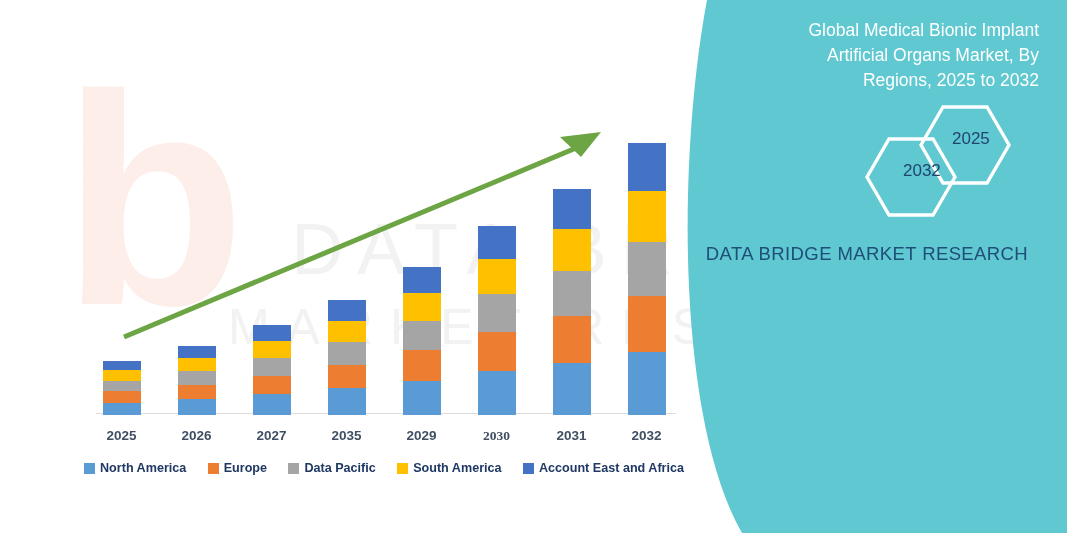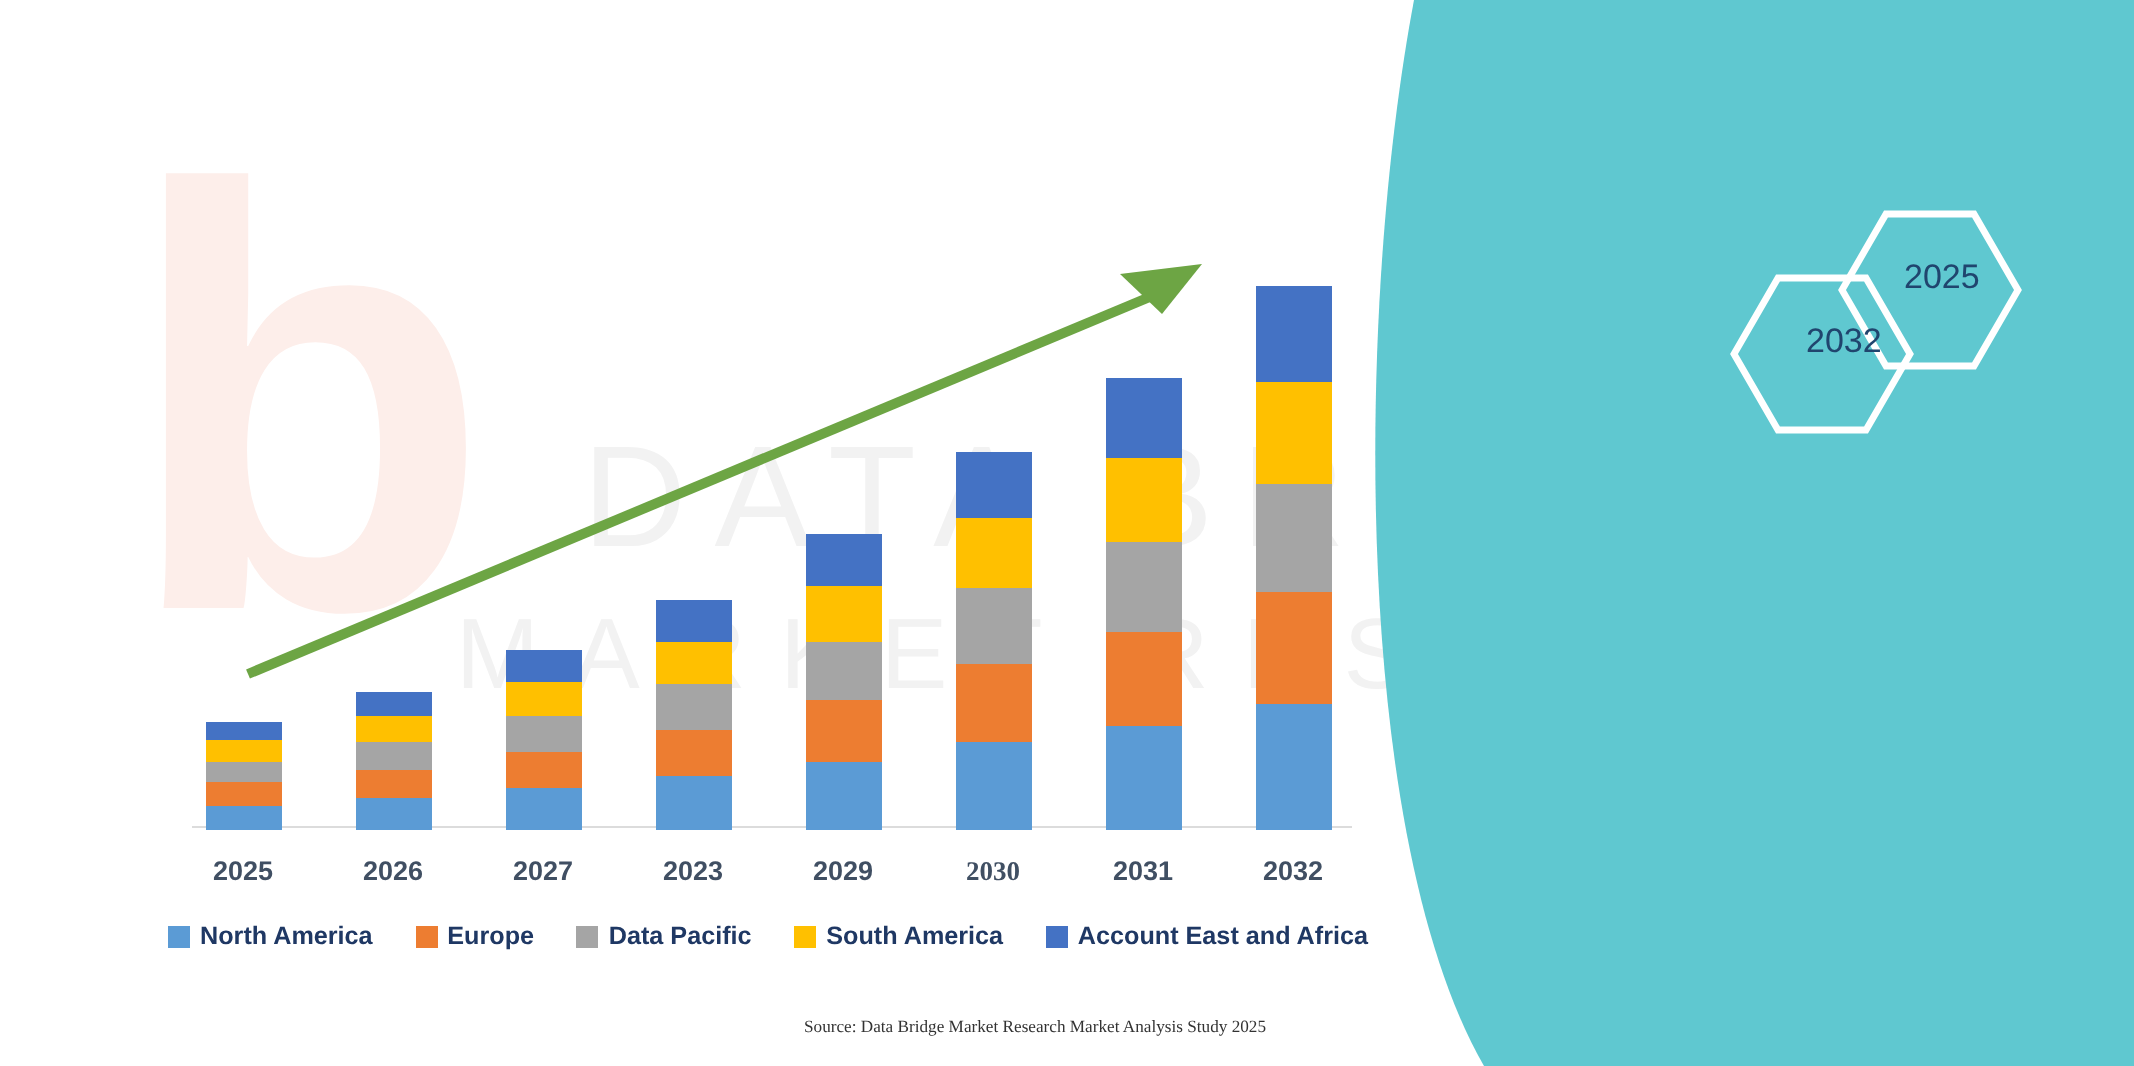--- a/index.html
+++ b/index.html
@@ -151,21 +151,21 @@
     <g id="arrow-g">
         <line x1="40" y1="227" x2="504" y2="33" stroke="#6DA544" stroke-width="5"></line>
         <polygon points="517,22 476,27 497,47" fill="#6DA544"></polygon>
       </g>
   </svg>
 
   <div id="xlabels">
       <div class="xlab" style="left: 91.5px;">2025</div>
       <div class="xlab" style="left: 166.5px;">2026</div>
       <div class="xlab" style="left: 241.5px;">2027</div>
-      <div class="xlab" style="left: 316.5px;">2023</div>
+      <div class="xlab" style="left: 316.5px;">2035</div>
       <div class="xlab" style="left: 391.5px;">2029</div>
       <div class="xlab" style="left: 466.5px; font-family: Liberation Serif, serif;">2030</div>
       <div class="xlab" style="left: 541.5px;">2031</div>
       <div class="xlab" style="left: 616.5px;">2032</div>
     </div>
 
   <div class="legend" id="legend">
       <div class="leg-item">
         <span class="leg-sw" style="background: rgb(91, 155, 213);"></span>
         <span class="leg-lb">North America</span>
@@ -181,33 +181,34 @@
       <div class="leg-item">
         <span class="leg-sw" style="background: rgb(255, 192, 0);"></span>
         <span class="leg-lb">South America</span>
       </div>
       <div class="leg-item">
         <span class="leg-sw" style="background: rgb(68, 114, 196);"></span>
         <span class="leg-lb">Account East and Africa</span>
       </div>
     </div>
 
-  <div class="foot-r">Source: Data Bridge Market Research  Market Analysis Study 2025</div>
 
   <div class="teal-panel">
     <svg width="400" height="533" viewBox="0 0 400 533" style="position:absolute;left:0;top:0;">
       <path id="panel-path" d="M 40 0 L 400 0 L 400 533 L 75 533 C 10 420 10 160 40 0 Z" fill="#5FC8D0"></path>
     </svg>
 
+    <div class="panel-title">Global Medical Bionic Implant Artificial Organs Market, By Regions, 2025 to 2032</div>
 
     <div class="hex-wrap">
       <svg width="400" height="533" viewBox="0 0 400 533" style="position:absolute;left:0;top:0;">
         <polygon points="276,107 320,107 342,145 320,183 276,183 254,145" fill="none" stroke="#ffffff" stroke-width="3.4"></polygon>
         <polygon points="222,139 266,139 288,177 266,215 222,215 200,177" fill="none" stroke="#ffffff" stroke-width="3.4"></polygon>
       </svg>
       <div class="hex-label hex-2025">2025</div>
       <div class="hex-label hex-2032">2032</div>
     </div>
 
+    <div class="brand-line">DATA BRIDGE MARKET RESEARCH</div>
 
   </div>
 
 </div>
 
 </body></html>

